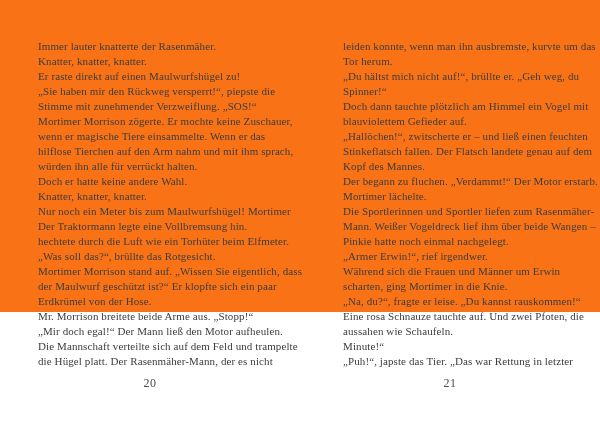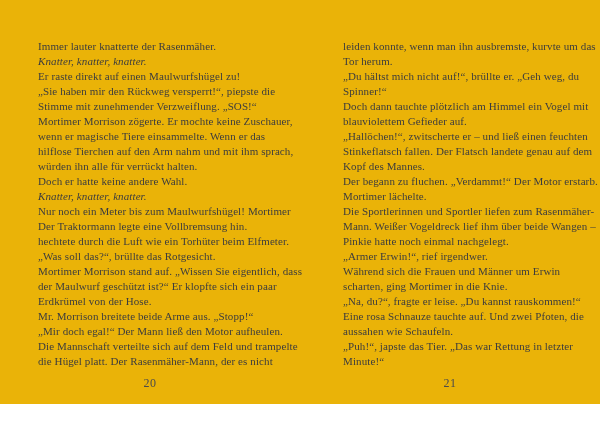--- a/index.html
+++ b/index.html
@@ -9,22 +9,22 @@
   }
   body {
     width: 600px;
     height: 424px;
     font-family: "Liberation Serif", "DejaVu Serif", serif;
     overflow: hidden;
   }
   .spread {
     position: relative;
     width: 600px;
-    height: 404px;
-    background: #eab308;
+    height: 312px;
+    background: #f97316;
   }
   .page {
     position: absolute;
     top: 0;
     width: 300px;
     height: 424px;
   }
   .page-left  { left: 0; }
   .page-right { left: 300px; font-family: Liberation Serif, serif; }
 
@@ -38,21 +38,21 @@
     letter-spacing: 0.1px;
     text-align: left;
   }
   .page-left  .text-block { left: 38px; }
   .page-right .text-block { left: 43px; }
 
   .line {
     white-space: nowrap;
     height: 15px;
   }
-  .line.italic { font-style: italic; }
+  .line.italic { }
 
   .page-number {
     position: absolute;
     top: 376px;
     left: 0;
     width: 100%;
     text-align: center;
     font-size: 12px;
     color: #4b4b4d;
     letter-spacing: 0.5px;
@@ -106,19 +106,19 @@
         <div class="line">Mortimer lächelte.</div>
         <div class="line">Die Sportlerinnen und Sportler liefen zum Rasenmäher-</div>
         <div class="line">Mann. Weißer Vogeldreck lief ihm über beide Wangen –</div>
         <div class="line">Pinkie hatte noch einmal nachgelegt.</div>
         <div class="line">„Armer Erwin!“, rief irgendwer.</div>
         <div class="line">Während sich die Frauen und Männer um Erwin</div>
         <div class="line">scharten, ging Mortimer in die Knie.</div>
         <div class="line">„Na, du?“, fragte er leise. „Du kannst rauskommen!“</div>
         <div class="line">Eine rosa Schnauze tauchte auf. Und zwei Pfoten, die</div>
         <div class="line">aussahen wie Schaufeln.</div>
+        <div class="line">Minute!“</div>
         <div class="line">„Puh!“, japste das Tier. „Das war Rettung in letzter</div>
-        <div class="line">Minute!“</div>
       </div>
     <div class="page-number">21</div>
   </section>
 
 </div>
 
 </body></html>

